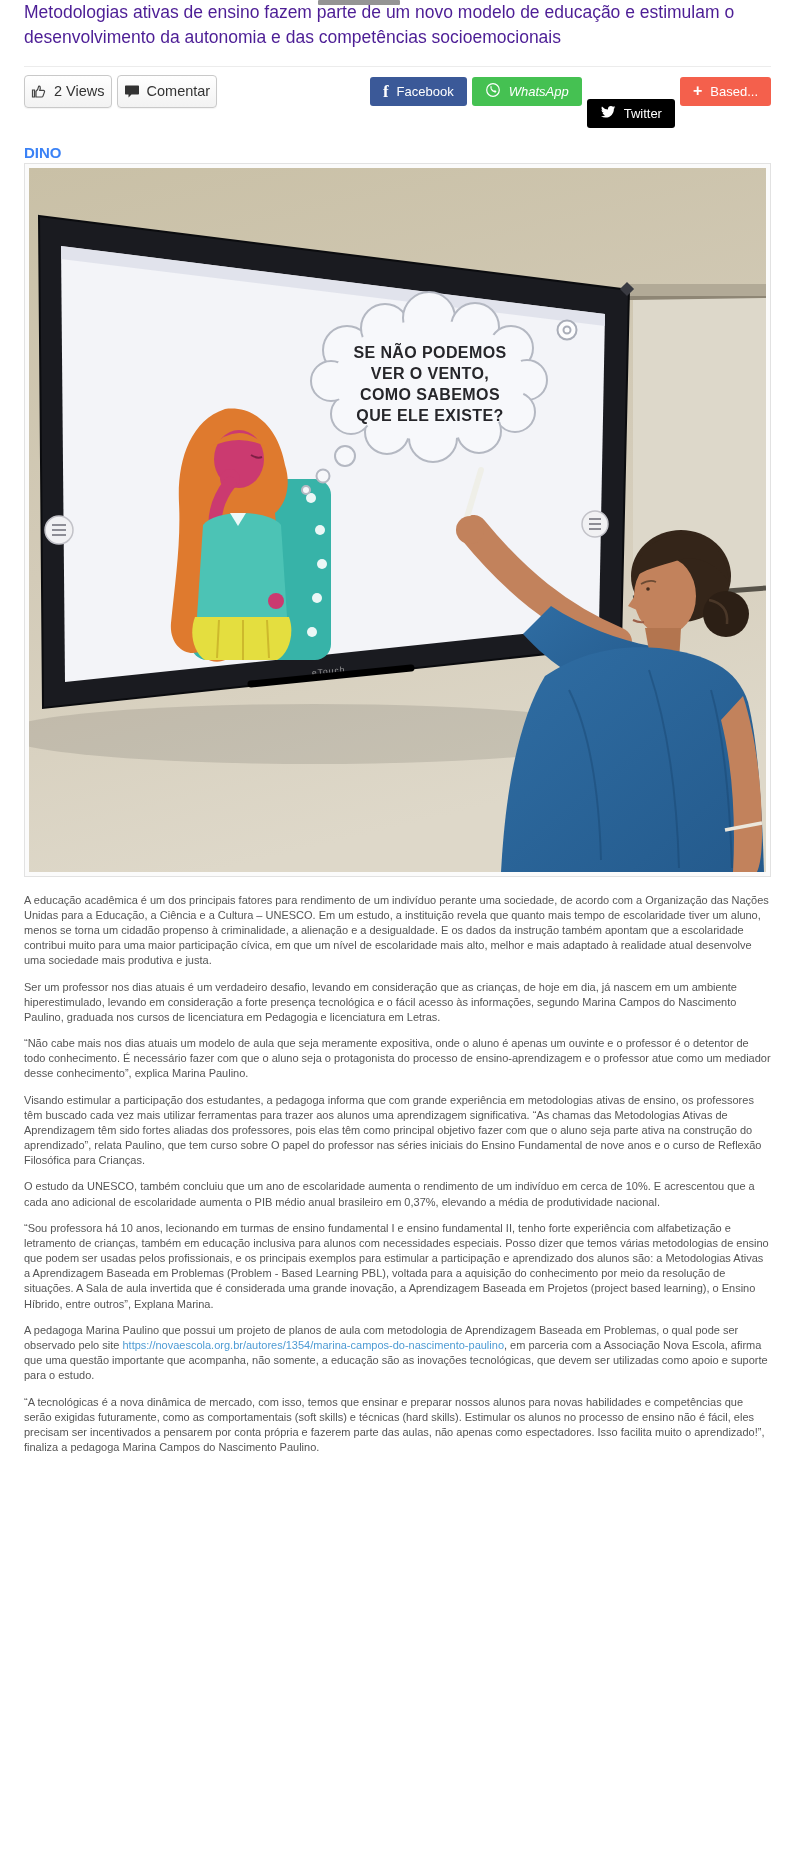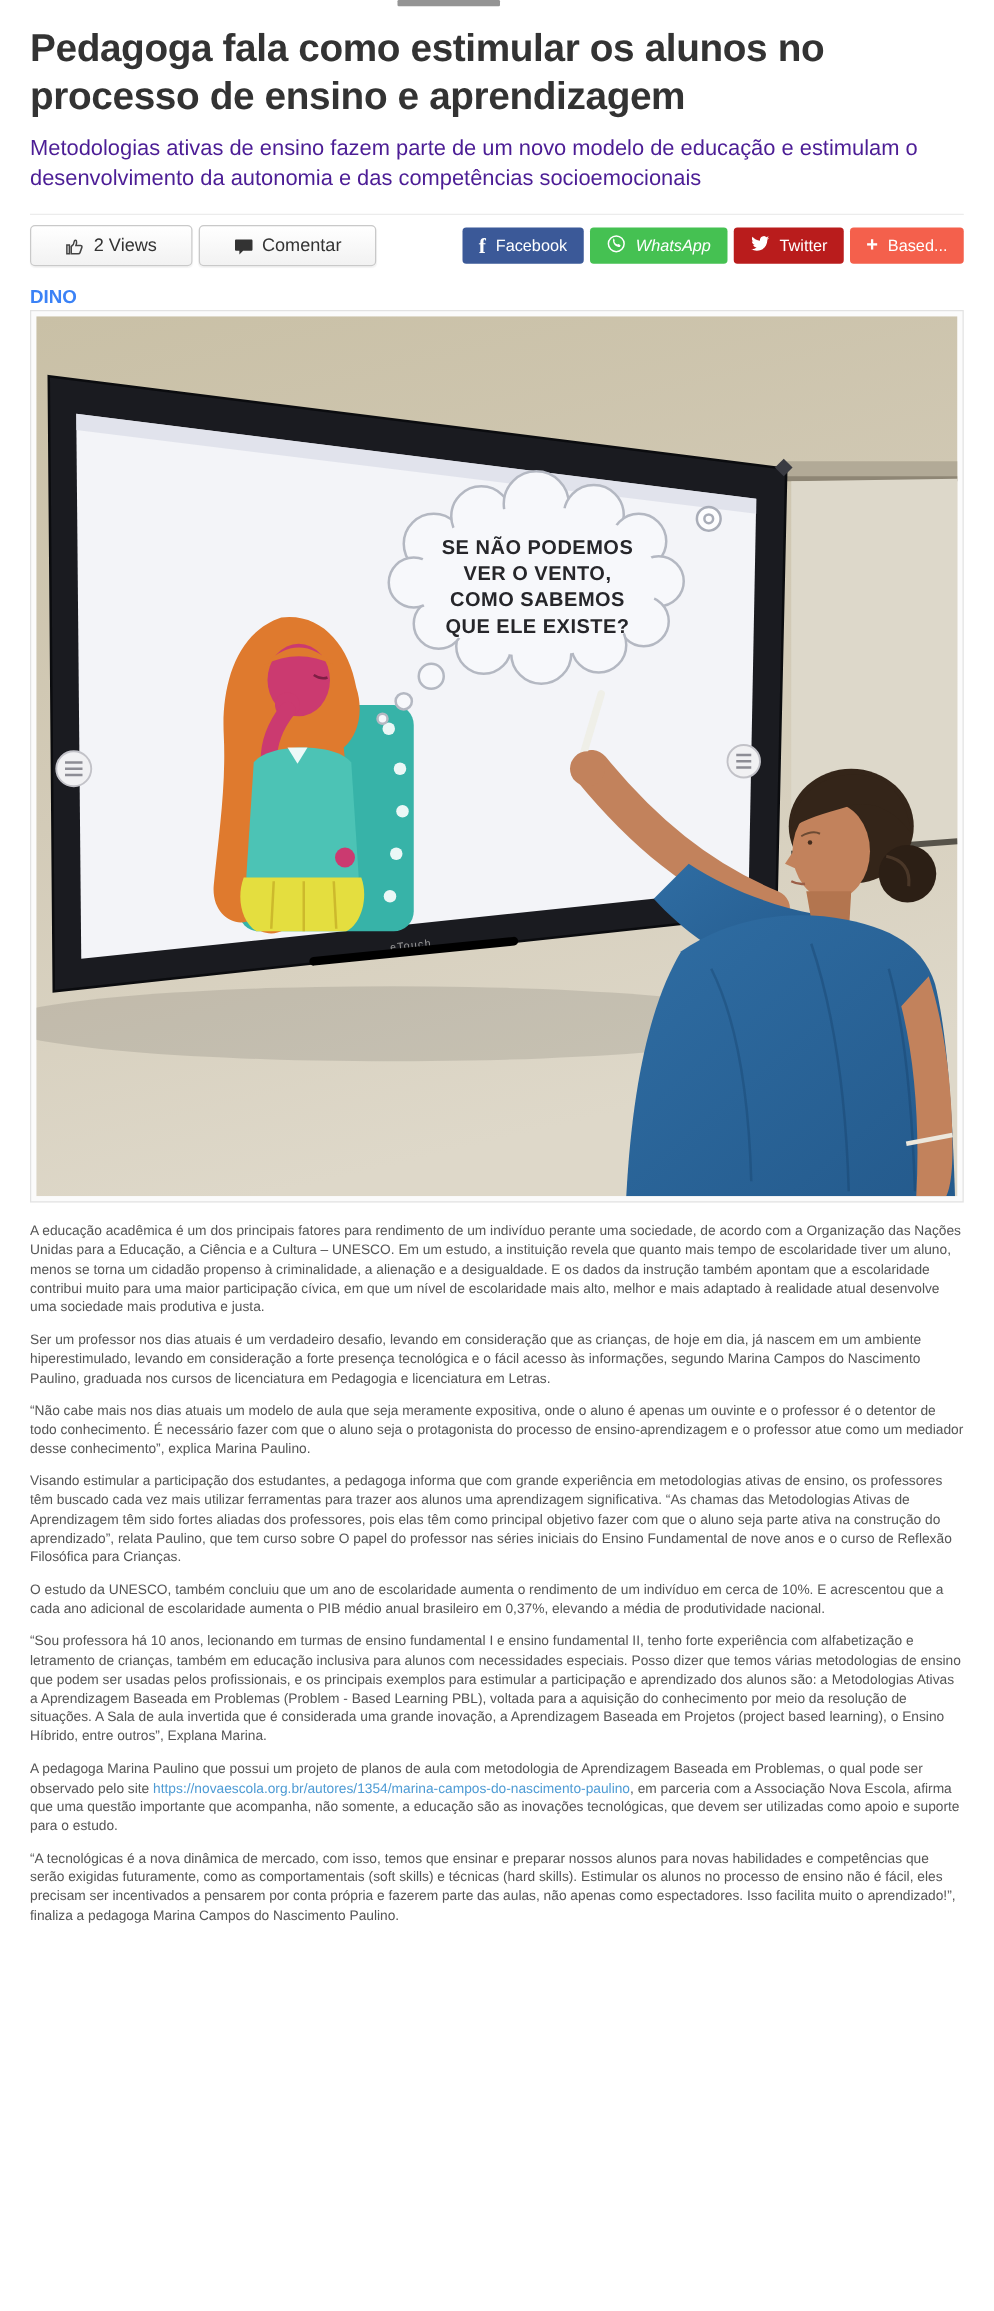--- a/index.html
+++ b/index.html
@@ -4,48 +4,47 @@
 <style>
   html,body{margin:0;padding:0;background:#ffffff;}
   body{width:795px;min-height:1849px;font-family:"Liberation Sans","DejaVu Sans",sans-serif;color:#555;position:relative;}
   .top-artifact{position:absolute;left:318px;top:0;width:82px;height:5px;background:#5a5a5a;opacity:.65;border-radius:1px;}
   .container{padding:0 24px;}
   h1.page-title{margin:20px 0 10px;font-size:31px;line-height:1.22;font-weight:bold;color:#333;letter-spacing:-.3px;max-width:755px;}
   p.page-subtitle{margin:0 0 16px;font-size:17.5px;line-height:1.42;color:#4c1d95;max-width:720px;}
   .toolbar-divider{border:0;border-top:1px solid #ececec;margin:0 0 8px;}
   .toolbar{display:flex;justify-content:space-between;align-items:flex-start;margin-bottom:16px;}
   .btn-group{display:flex;gap:5px;}
-  .soft-btn{display:inline-flex;align-items:center;gap:7px;height:33px;padding:0 27px;background:linear-gradient(#ffffff,#f2f2f2);border:1px solid #c9c9c9;border-radius:4px;font-size:14.5px;color:#333;cursor:pointer;box-shadow:0 1px 1px rgba(0,0,0,.05);justify-content:center;}
+  .soft-btn{display:inline-flex;align-items:center;gap:7px;height:33px;padding:0 6px;background:linear-gradient(#ffffff,#f2f2f2);border:1px solid #c9c9c9;border-radius:4px;font-size:14.5px;color:#333;cursor:pointer;box-shadow:0 1px 1px rgba(0,0,0,.05);justify-content:center;}
   .soft-btn svg{display:block;}
   .share-group{display:flex;gap:5px;margin-top:2px;}
   .share-btn{display:inline-flex;align-items:center;gap:8px;height:29px;padding:0 13px;border:none;border-radius:3px;color:#fff;font-size:13px;cursor:pointer;font-family:"Liberation Sans",sans-serif;}
   .share-facebook{background:#3b5998;}
   .share-whatsapp{background:#45c152;font-style:italic;}
-  .share-twitter{background:#b91c1c;}
+  .share-twitter{background:#000000;margin-top:22px;}
   .share-more{background:#f4604c;}
   .share-btn .fb-f{font-family:"Liberation Serif",serif;font-weight:bold;font-size:17px;line-height:1;}
   .share-btn .plus-glyph{font-weight:bold;font-size:16px;line-height:1;}
   .byline{margin:6px 0 2px;font-size:15px;font-weight:bold;color:#3b82f6;}
   .source-url{margin:2px 0 12px;font-size:14.5px;font-style:italic;color:#9b9b9b;}
   figure.photo-frame{margin:0;border:1px solid #e2e2e2;background:#fbfbfb;padding:4px;width:737px;}
   figure.photo-frame svg{display:block;width:737px;height:704px;}
   article{margin-top:16px;max-width:750px;}
   article p{margin:0 0 11px;font-size:11px;line-height:1.38;color:#555;}
   article a.inline-link{color:#4e9bd4;text-decoration:none;}
   .bubble-text{font-family:"Liberation Sans","DejaVu Sans",sans-serif;font-weight:bold;fill:#26262a;font-size:16px;letter-spacing:.4px;}
   .brand-text{font-family:"Liberation Sans",sans-serif;fill:#9a9a9a;font-size:8.5px;letter-spacing:1px;}
 </style>
 </head>
 <body>
 
 <div class="top-artifact"></div>
 
 <div class="container">
 
-  <h1 class="page-title">Pedagoga fala como estimular os alunos no processo de ensino e aprendizagem</h1>
   <p class="page-subtitle">Metodologias ativas de ensino fazem parte de um novo modelo de educação e estimulam o desenvolvimento da autonomia e das competências socioemocionais</p>
 
   <hr class="toolbar-divider">
 
   <div class="toolbar">
     <div class="btn-group">
       <button class="soft-btn">
         <span>
           <svg width="16" height="16" viewBox="0 0 16 16">
               <path d="M1.5 7h2v7h-2z M5 14V8.2C6.4 7.3 7.3 5.8 7.5 3.8c.1-.9 1.3-.9 1.6-.1.3 1 .2 2.4-.3 3.6h3.6c.8 0 1.4.8 1.1 1.6l-1.5 4.2c-.2.5-.7.9-1.3.9z" fill="none" stroke="#444" stroke-width="1.2"></path>

